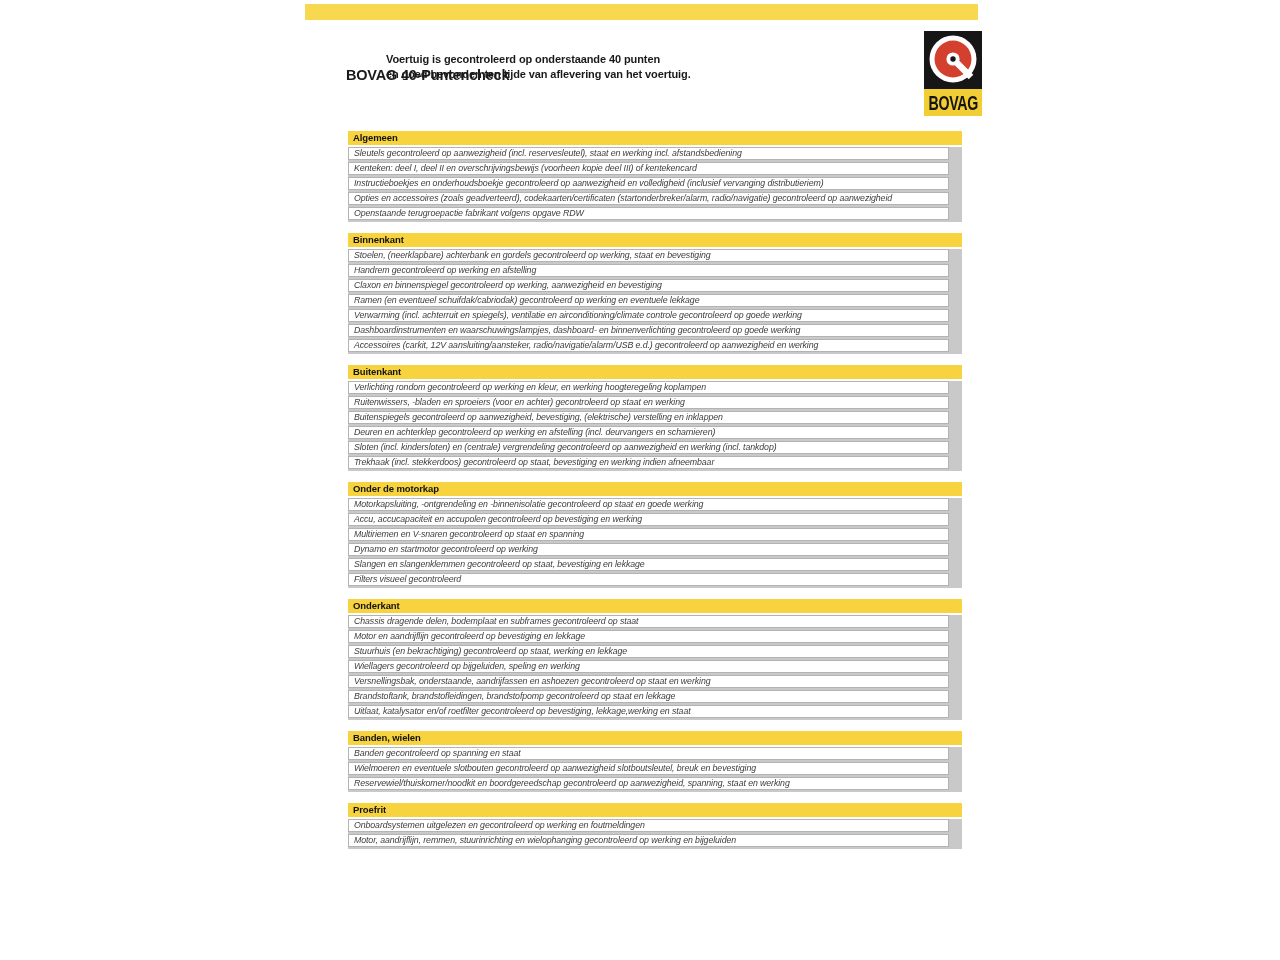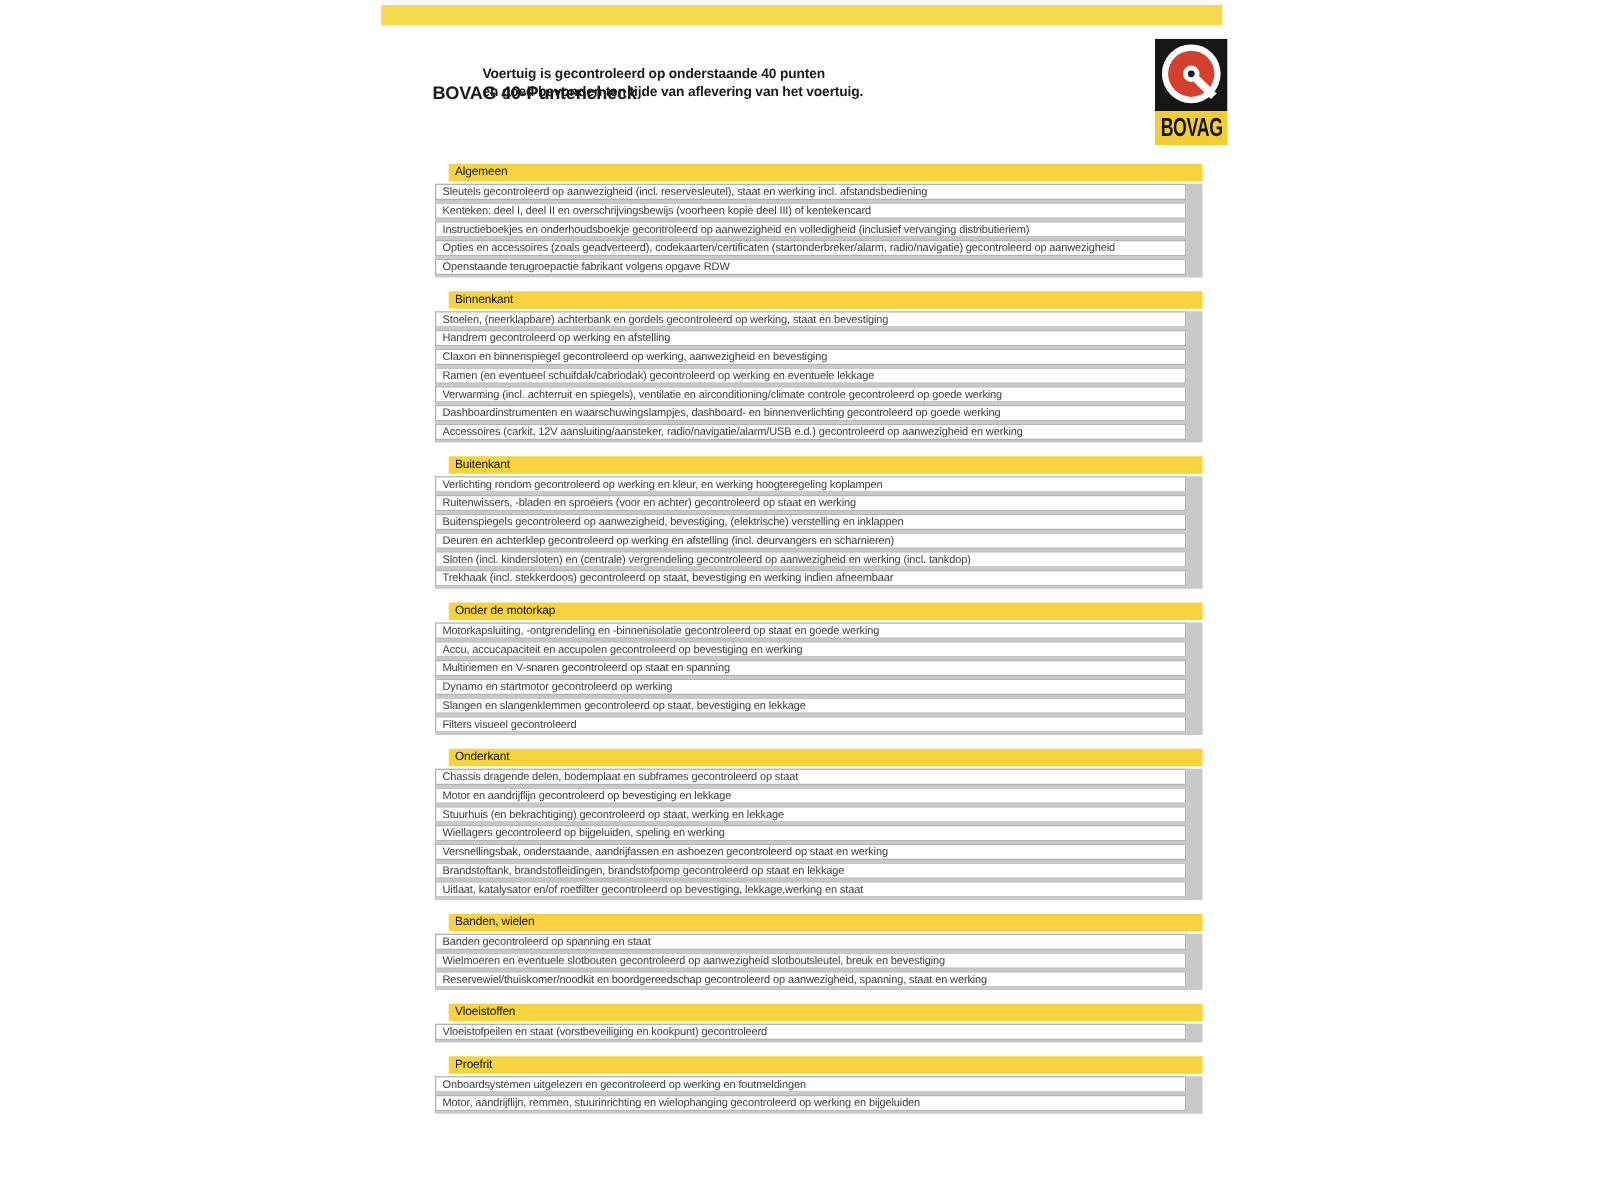--- a/index.html
+++ b/index.html
@@ -74,43 +74,43 @@
     left: 348px;
     top: 131px;
     width: 614px;
   }
   section { margin-bottom: 11px; }
   .sec-header {
     height: 14px;
     line-height: 14.5px;
     background: var(--section-header-yellow);
     font-size: 9.5px;
-    font-weight: normal;
+    font-weight: bold;
     color: #121212;
     padding-left: 5px;
     letter-spacing: -0.1px;
-    margin-left: 11px;
   }
   .sec-body {
     background: var(--section-body-gray);
     padding: 0 13px 2px 0;
   }
   .row {
     box-sizing: content-box;
     height: 11px;
     line-height: 11.5px;
     background: #ffffff;
     border: 1px solid var(--row-border);
     margin-top: 2px;
     font-size: 8.8px;
     color: var(--row-text);
     padding-left: 5px;
     white-space: nowrap;
     overflow: hidden;
     letter-spacing: -0.1px;
+    font-style: italic;
   }
 </style>
 </head>
 <body>
 
 <div class="canvas">
 
   <div class="topbar"></div>
 
   <div class="doc-title">BOVAG 40-Puntencheck</div>
@@ -195,26 +195,20 @@
       </section>
       <section>
         <div class="sec-header">Banden, wielen</div>
         <div class="sec-body">
           <div class="row">Banden gecontroleerd op spanning en staat</div>
           <div class="row">Wielmoeren en eventuele slotbouten gecontroleerd op aanwezigheid slotboutsleutel, breuk en bevestiging</div>
           <div class="row">Reservewiel/thuiskomer/noodkit en boordgereedschap gecontroleerd op aanwezigheid, spanning, staat en werking</div>
         </div>
       </section>
       <section>
-        <div class="sec-header">Vloeistoffen</div>
-        <div class="sec-body">
-          <div class="row">Vloeistofpeilen en staat (vorstbeveiliging en kookpunt) gecontroleerd</div>
-        </div>
-      </section>
-      <section>
         <div class="sec-header">Proefrit</div>
         <div class="sec-body">
           <div class="row">Onboardsystemen uitgelezen en gecontroleerd op werking en foutmeldingen</div>
           <div class="row">Motor, aandrijflijn, remmen, stuurinrichting en wielophanging gecontroleerd op werking en bijgeluiden</div>
         </div>
       </section>
     </div>
 
 </div>
 

